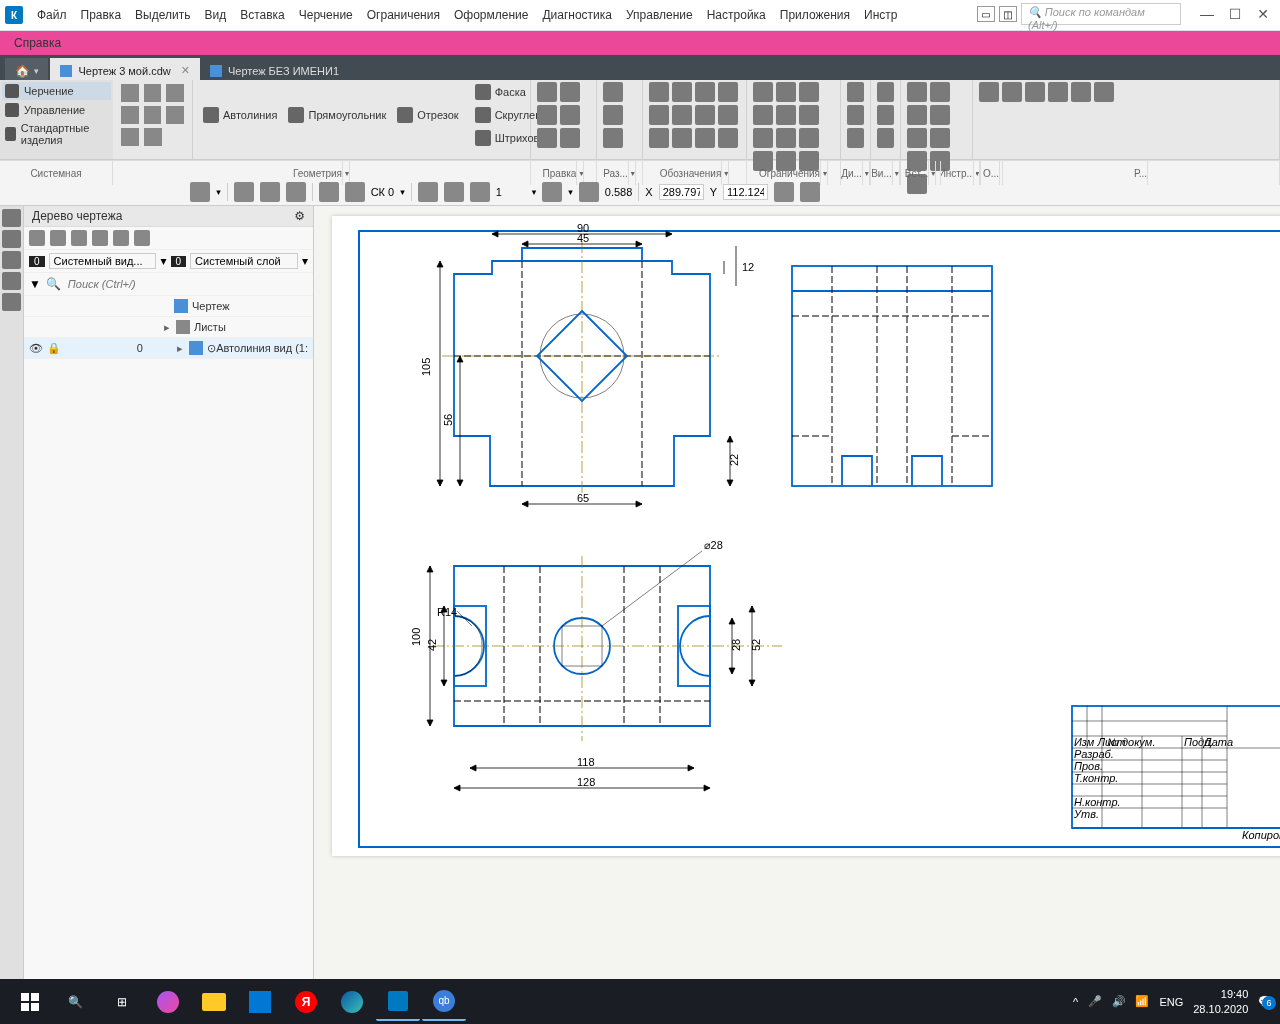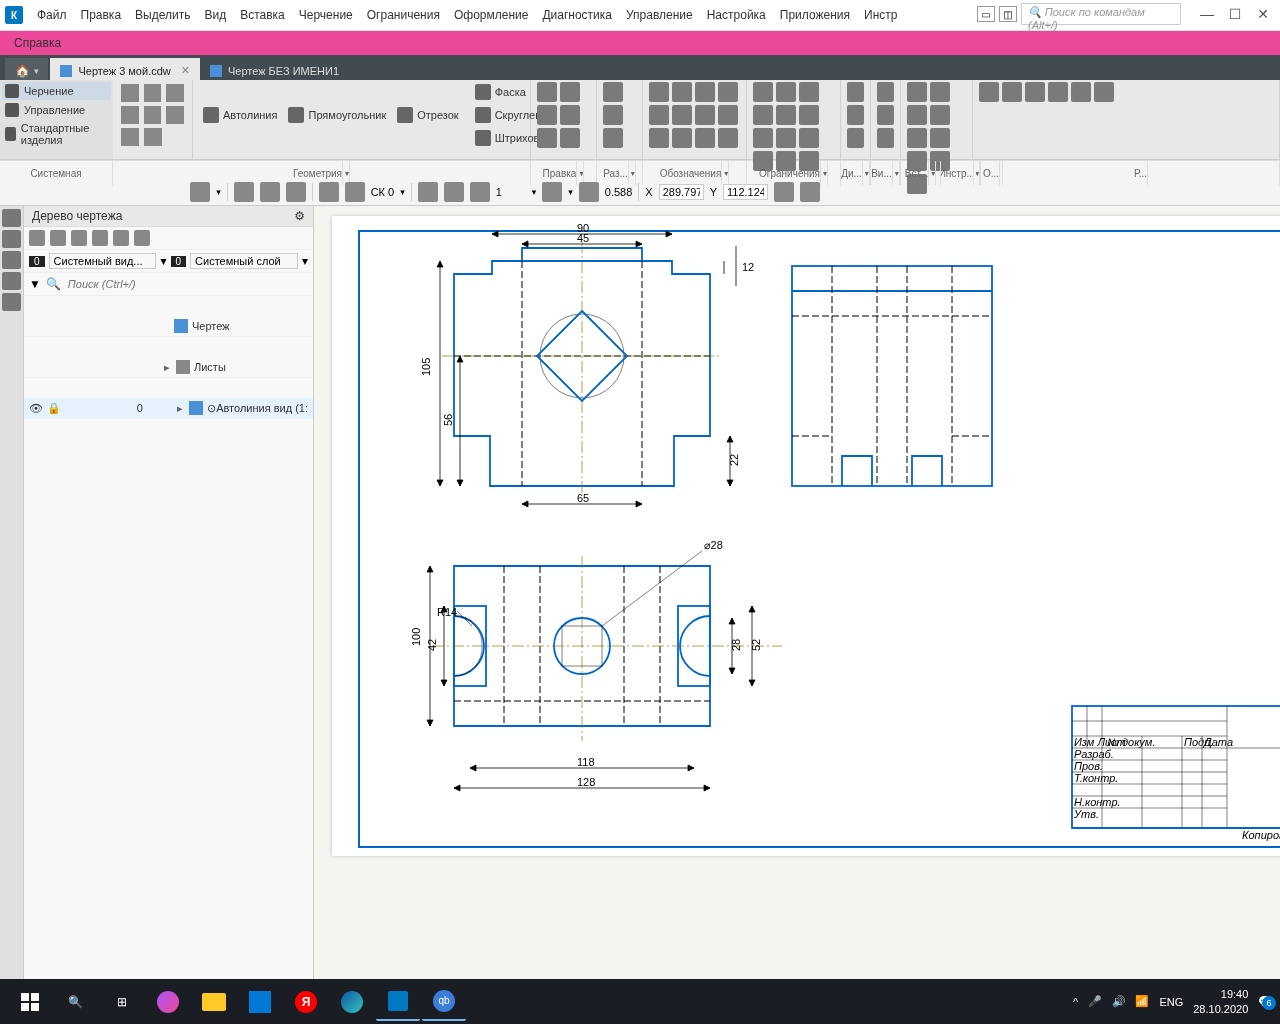--- a/index.html
+++ b/index.html
@@ -43,21 +43,21 @@
 .side-panel { width:290px; background:#f8f8f8; border-right:1px solid #ccc; display:flex; flex-direction:column;}
 .sp-title { background:#e8e8e8; padding:3px 8px; font-size:12px; color:#333; border-bottom:1px solid #ddd; display:flex; justify-content:space-between;}
 .sp-toolbar { padding:3px 5px; display:flex; gap:5px; border-bottom:1px solid #eee;}
 .sp-toolbar .ic{width:16px;height:16px;background:#888;border-radius:2px;}
 .sp-row { display:flex; gap:4px; padding:3px 5px; border-bottom:1px solid #eee; align-items:center;}
 .sp-row .badge{background:#222;color:#fff;padding:0 5px;font-size:10px;}
 .sp-row .sel{flex:1;border:1px solid #ccc;padding:1px 4px;font-size:11px;}
 .sp-search { padding:3px 5px; display:flex; align-items:center; gap:5px; border-bottom:1px solid #eee;}
 .sp-search input{flex:1;border:none;padding:2px;font-size:11px;color:#999;font-style:italic;background:transparent;}
 .tree { font-size:11px; color:#333;}
-.tree-row { display:flex; align-items:center; padding:3px 5px; border-bottom:1px solid #f0f0f0;margin-top:20px;}
+.tree-row { display:flex; align-items:center; padding:3px 5px; border-bottom:1px solid #f0f0f0;}
 .tree-row .exp{width:12px;color:#666;}
 .tree-row .ic{width:14px;height:14px;background:#4a90d9;margin-right:4px;}
 .tree-row.sel{background:#e5f1fb;}
 .canvas { flex:1; background:#f4f4f0; position:relative; overflow:hidden;}
 .paper { position:absolute; left:18px; top:10px; width:1140px; height:640px; background:#fff; box-shadow:0 0 4px rgba(0,0,0,0.2);}
 .frame { position:absolute; left:26px; top:14px; right:8px; bottom:8px; border:2px solid #0066cc;}
 svg text{font-family:Arial;font-size:11px;fill:#000;}
 .dim{stroke:#000;stroke-width:0.8;fill:none;}
 .part{stroke:#0066cc;stroke-width:1.8;fill:none;}
 .dash{stroke:#000;stroke-width:1;fill:none;stroke-dasharray:7 3;}

